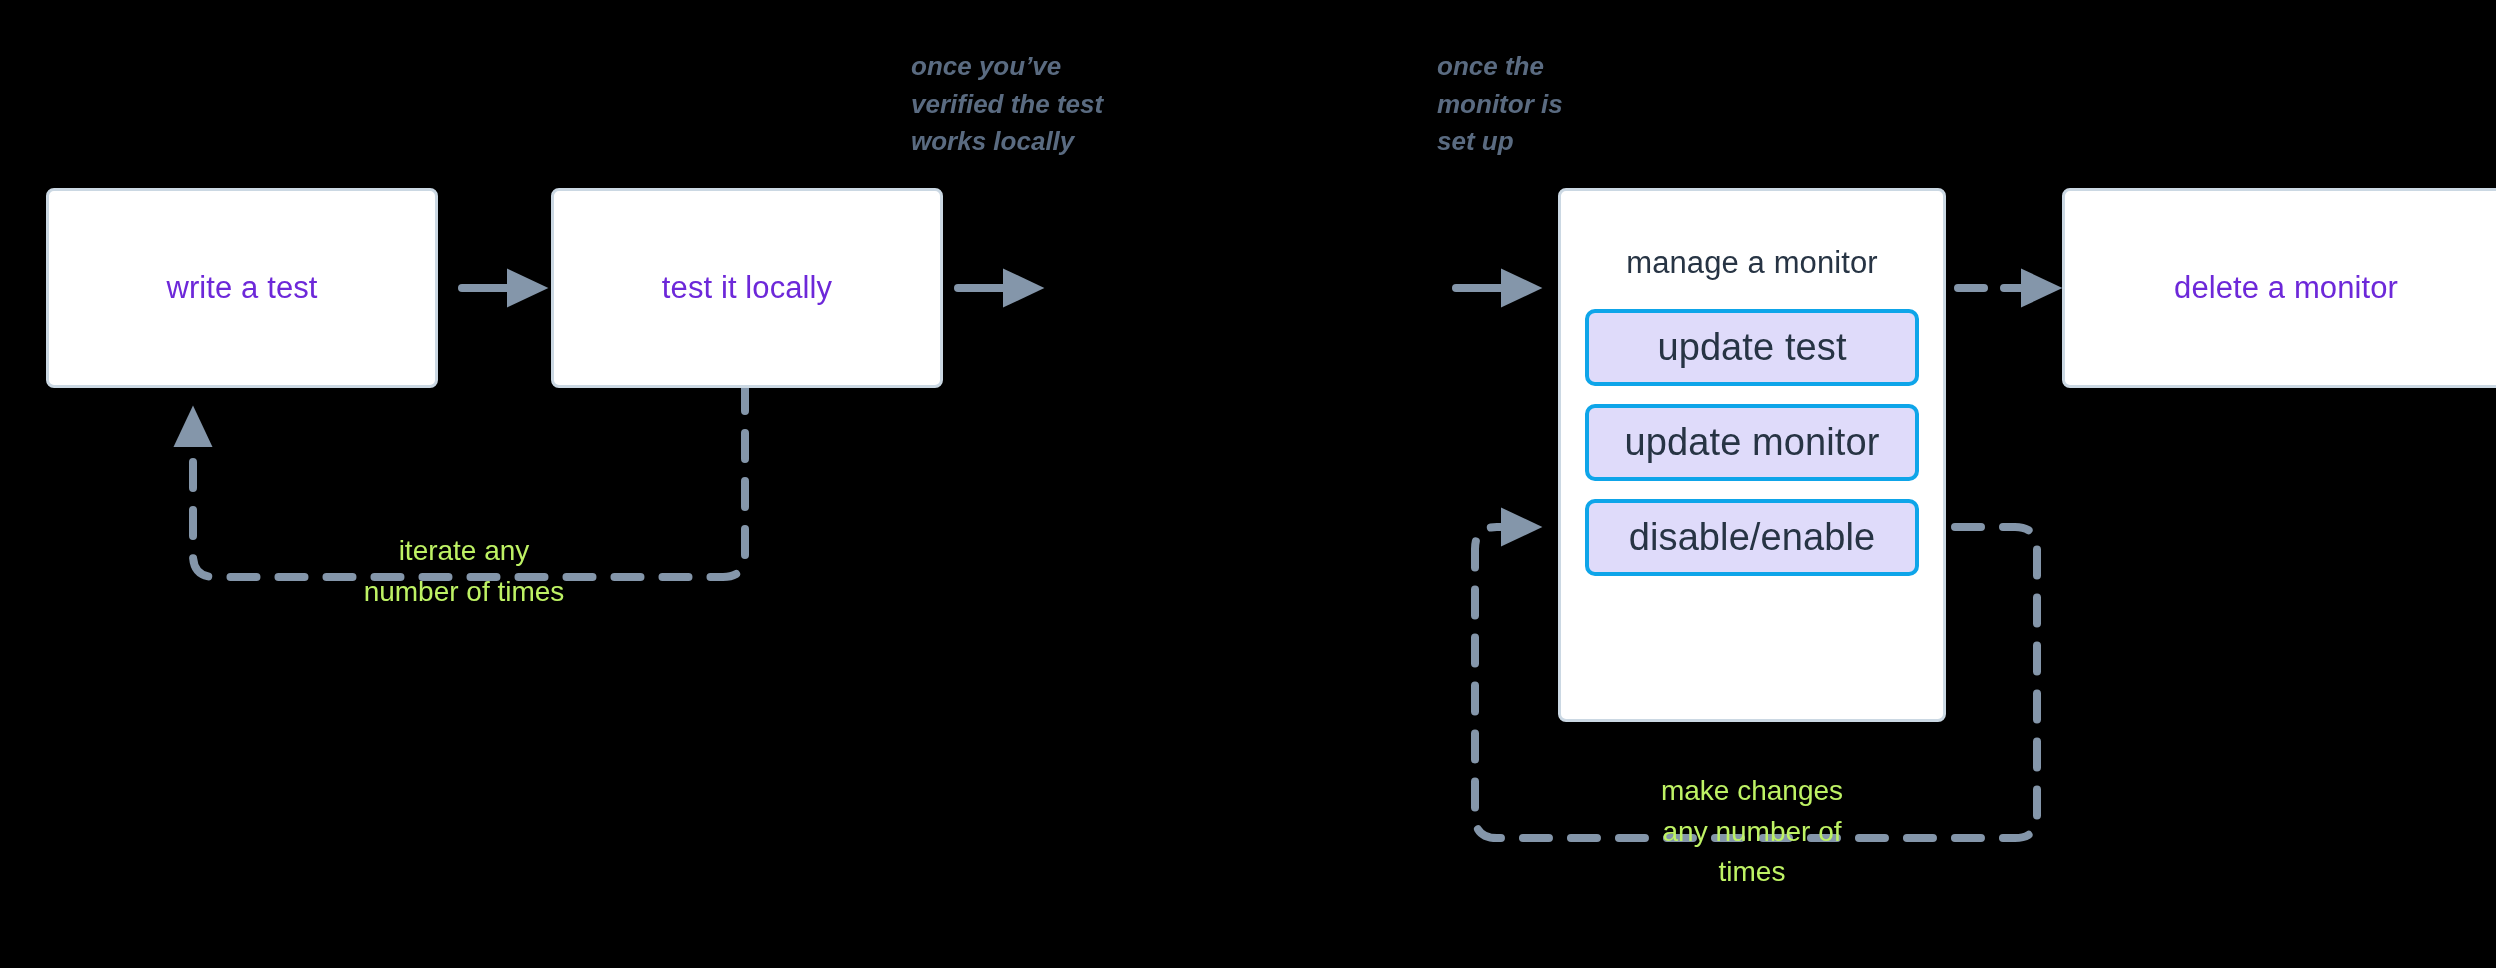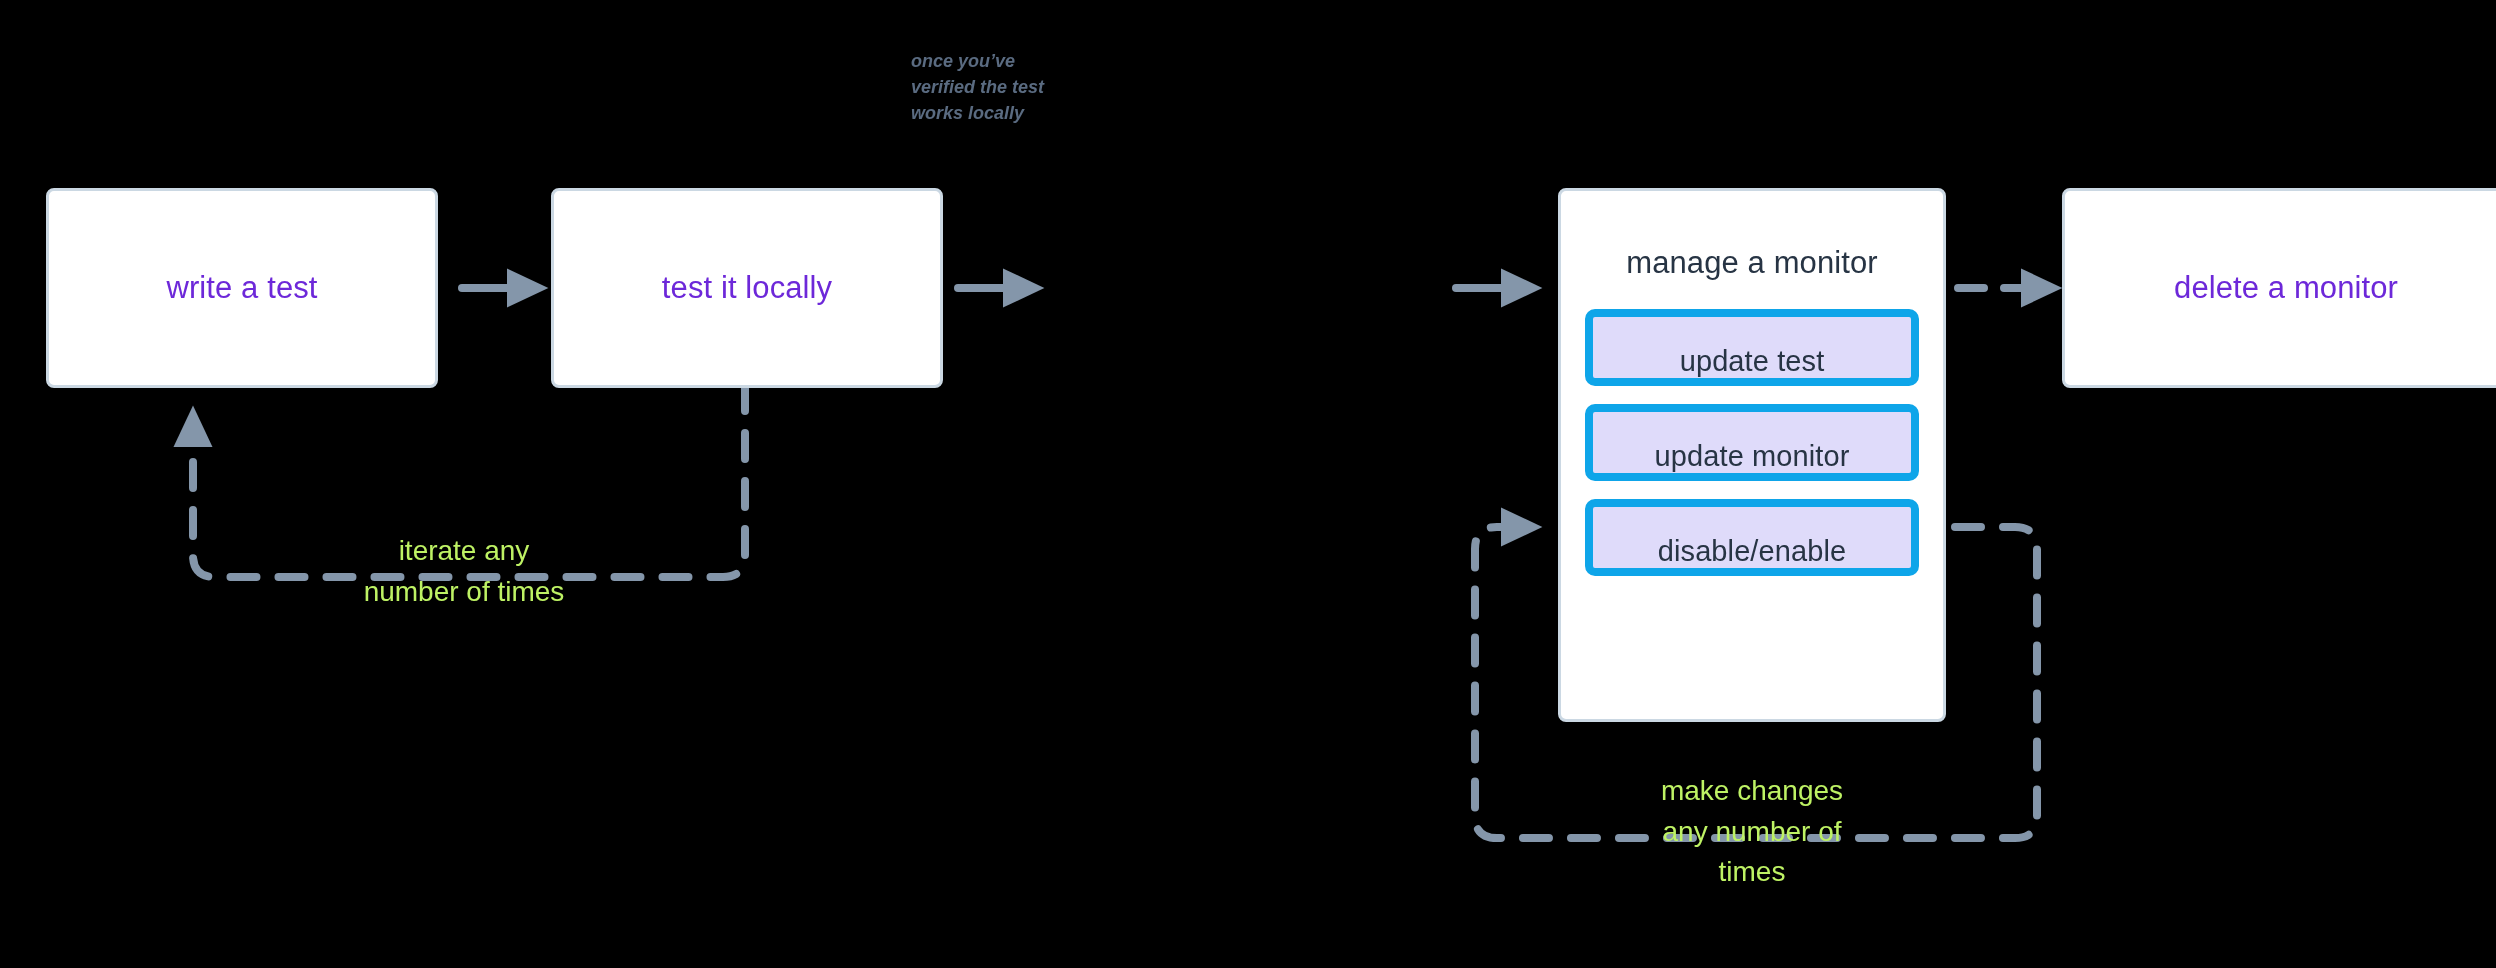--- a/index.html
+++ b/index.html
@@ -53,38 +53,38 @@
     letter-spacing: 0.1px;
   }
   .sub-list {
     position: absolute;
     left: 24px;
     right: 24px;
     top: 118px;
   }
   .sub-node {
     background: #DFDBFA;
-    border: 8px solid #0ea5e9;
+    border: 4px solid #0ea5e9;
     border-radius: 10px;
     box-sizing: border-box;
     height: 77px;
     display: flex;
-    align-items: flex-end;
+    align-items: center;
     justify-content: center;
     margin-bottom: 18px;
     color: #273444;
-    font-size: 29px;
+    font-size: 38px;
     letter-spacing: 0.1px;
   }
   .sub-node:last-child { margin-bottom: 0; }
 
   .annot {
     position: absolute;
     color: #5A6B81;
-    font-size: 18px;
+    font-size: 26px;
     font-style: italic;
     font-weight: 600;
     line-height: 1.45;
     white-space: pre-line;
   }
   .loop-label {
     position: absolute;
     color: #bef264;
     font-size: 28px;
     line-height: 1.45;
@@ -154,20 +154,23 @@
   </div>
 
   <div class="node" id="node-delete" style="left:2062px; top:188px; width:448px; height:200px;">
     <span class="node-label">delete a monitor</span>
   </div>
 
   <div class="annot" style="left:911px; top:48px;">once you’ve
 verified the test
 works locally</div>
 
+  <div class="annot" style="left:1437px; top:48px;">once the
+monitor is
+set up</div>
 
   <div class="loop-label" style="left:318px; top:531px; width:292px;">iterate any
 number of times</div>
 
   <div class="loop-label" style="left:1611px; top:771px; width:282px;">make changes
 any number of
 times</div>
 
 </div>
 

